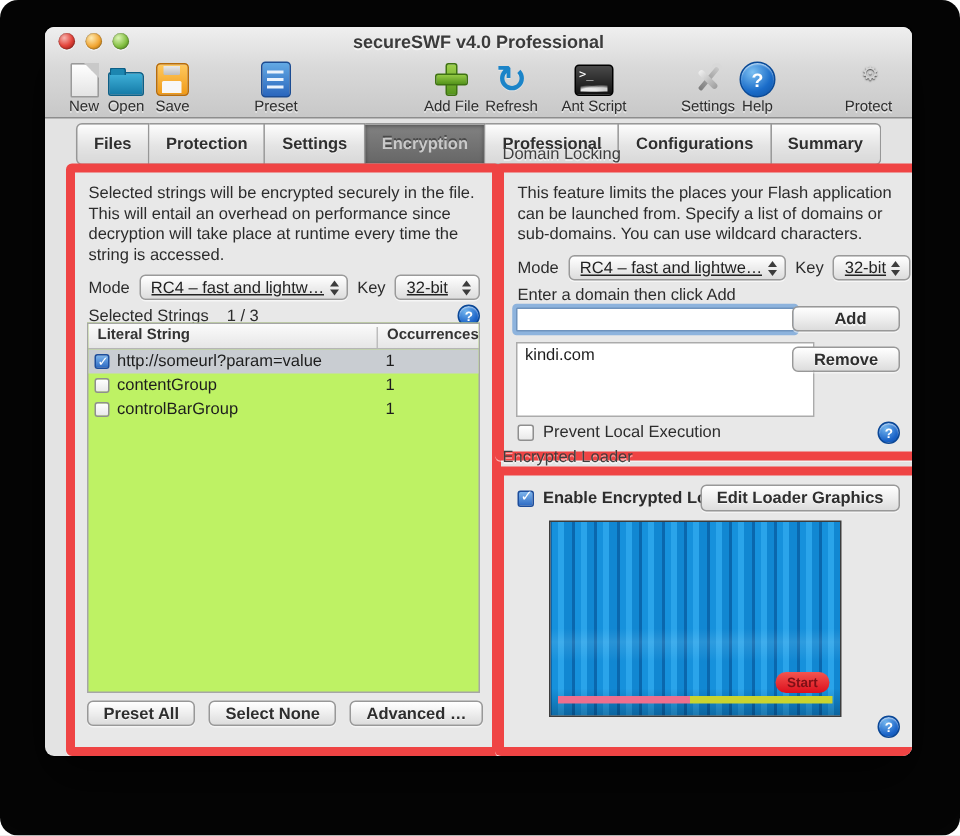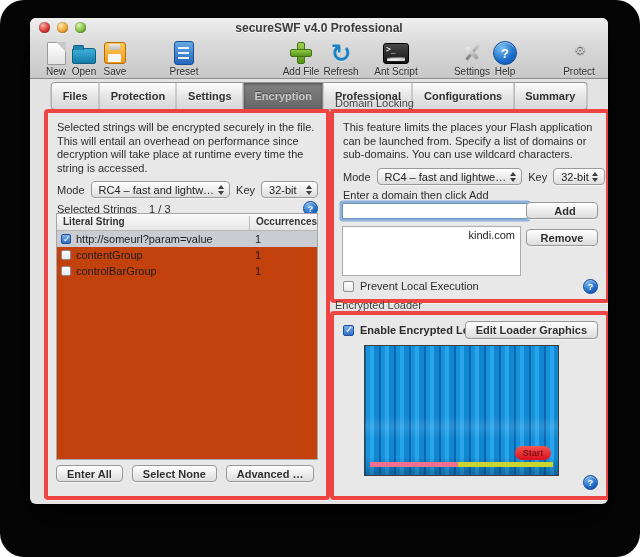--- a/index.html
+++ b/index.html
@@ -1,21 +1,21 @@
 <!DOCTYPE html>
 <html><head>
 <meta charset="utf-8">
 <style>
   html,body { margin:0; padding:0; }
   body {
     width:640px; height:557px; background:#ffffff;
     font-family:"Liberation Sans","DejaVu Sans",sans-serif;
     -webkit-font-smoothing:antialiased;
   }
-  .stage { position:relative; width:640px; height:557px; overflow:hidden;border-radius:24px; }
+  .stage { position:relative; width:640px; height:557px; overflow:hidden; }
   .frame { position:absolute; inset:0; background:#050505; border-radius:12px; }
 
   
   .window {
     position:absolute; left:30px; top:18px; width:578px; height:486px;
     background:#e3e3e3; border-radius:6px; overflow:hidden;
     box-shadow:0 0 0 1px rgba(0,0,0,.6), 0 16px 34px rgba(0,0,0,.65);
   }
   .chrome {
     position:absolute; top:0; left:0; right:0; height:60px;
@@ -77,31 +77,31 @@
     height:18px; line-height:18px; padding:4px 11px; font-size:11px; font-weight:bold; color:#2f2f2f;
     background:linear-gradient(#fdfdfd,#e4e4e4 55%,#d8d8d8); border:1px solid #979797; border-left-width:0;
     text-shadow:0 1px 0 rgba(255,255,255,.6); cursor:default; white-space:nowrap;
   }
   .tab:first-child { border-left-width:1px; border-radius:4px 0 0 4px; }
   .tab:last-child { border-radius:0 4px 4px 0; }
   .tab.selected { background:linear-gradient(#828282,#666666); color:#c9c9c9; text-shadow:0 -1px 0 rgba(0,0,0,.4); box-shadow:inset 0 1px 3px rgba(0,0,0,.4); }
 
   
   .grouptitle { position:absolute; font-size:11px; color:#3e3e3e; text-shadow:0 1px 0 rgba(255,255,255,.55); }
-  .groupbox { position:absolute; border:4px solid #ef4444; border-radius:4px; background:rgba(240,240,240,.35); box-shadow:0 1px 0 rgba(255,255,255,.55); }
+  .groupbox { position:absolute; border:6px solid #ef4444; border-radius:4px; background:rgba(240,240,240,.35); box-shadow:0 1px 0 rgba(255,255,255,.55); }
 
   .desc { position:absolute; left:9px; top:8px; font-size:11px; line-height:13.5px; color:#2c2c2c; }
 
   .formrow { position:absolute; display:flex; align-items:center; gap:6px; font-size:11px; color:#2c2c2c; }
   .popup {
     height:17px; background:linear-gradient(#ffffff,#ececec 55%,#dddddd); border:1px solid #9a9a9a; border-radius:4px;
     display:flex; align-items:center; font-size:11px; color:#222; padding-left:7px; box-sizing:border-box; cursor:default;
     box-shadow:0 1px 0 rgba(255,255,255,.6);
   }
-  .popup .ptext { flex:1; white-space:nowrap; overflow:hidden; }
+  .popup .ptext { flex:1; white-space:nowrap; overflow:hidden;text-decoration:underline; }
   .popup .arrows { width:13px; display:flex; flex-direction:column; align-items:center; gap:2px; padding-right:2px; }
   .popup .arrows i { width:0; height:0; border-left:3.5px solid transparent; border-right:3.5px solid transparent; }
   .popup .arrows i.up { border-bottom:4px solid #3c3c3c; }
   .popup .arrows i.dn { border-top:4px solid #3c3c3c; }
 
   .helpdot { width:13px; height:13px; border-radius:50%; background:radial-gradient(circle at 35% 28%, #74b6ee, #1a63c8 65%, #0c4aa0); border:1px solid #0bале;
     border:1px solid #0b4796; color:#fff; font-size:9px; font-weight:bold; display:flex; align-items:center; justify-content:center; box-shadow:inset 0 1px 1px rgba(255,255,255,.55); cursor:default; }
 
   
   .cb { width:11px; height:11px; border:1px solid #8f8f8f; border-radius:2px; background:linear-gradient(#ffffff,#e9e9e9); box-sizing:border-box; position:relative; flex:0 0 auto; }
@@ -111,39 +111,39 @@
   .cb.on .tick { display:block; }
 
   
   .btn {
     height:17px; background:linear-gradient(#ffffff,#eeeeee 50%,#dcdcdc); border:1px solid #989898; border-radius:4px;
     font-size:11px; font-weight:bold; color:#2e2e2e; display:flex; align-items:center; justify-content:center;
     padding:0 10px; box-sizing:border-box; text-shadow:0 1px 0 rgba(255,255,255,.7); box-shadow:0 1px 0 rgba(255,255,255,.5); cursor:default; white-space:nowrap;
   }
 
   
-  .strtable { position:absolute; left:8px; top:100px; width:262px; height:247px; background:#c2410c; border:1px solid #a6a6a6; box-sizing:border-box; }
+  .strtable { position:absolute; left:8px; top:100px; width:262px; height:247px; background:#bef264; border:1px solid #a6a6a6; box-sizing:border-box; }
   .strhead { height:16px; background:linear-gradient(#fbfbfb,#e6e6e6); border-bottom:1px solid #b5b5b5; position:relative; font-size:10px; font-weight:bold; color:#333; }
   .strhead .c1 { position:absolute; left:6px; top:2px; }
   .strhead .c2 { position:absolute; left:192px; top:2px; padding-left:6px; border-left:1px solid #bdbdbd; height:14px; right:0; }
   .strrow { height:16px; display:flex; align-items:center; padding-left:4px; position:relative; font-size:11px; color:#1d1d1d; }
   .strrow.selected { background:#c9cdd2; }
   .strrow .cb { width:10px; height:10px; margin-right:5px; }
   .strrow .cb.on .tick { font-size:9px; top:-2px; }
   .strrow .occ { position:absolute; left:198px; }
 
   .btnrow { position:absolute; left:8px; top:352px; display:flex; gap:9px; }
 
   
   .dominput {
     position:absolute; left:8px; top:90px; width:186px; height:16px; box-sizing:border-box;
     border:1px solid #6f93bd; background:#fff; outline:none; font-size:11px; padding:0 4px;
     box-shadow:0 0 0 2.5px rgba(118,165,217,.8); border-radius:1px;
   }
-  .domlist { position:absolute; left:8px; top:113px; width:179px; height:50px; background:#fff; border:1px solid #ababab; box-sizing:border-box; font-size:11px; color:#1d1d1d;text-align:right; }
+  .domlist { position:absolute; left:8px; top:113px; width:199px; height:50px; background:#fff; border:1px solid #ababab; box-sizing:border-box; font-size:11px; color:#1d1d1d; }
   .domlist .item { padding:2px 5px; }
   .sidebtn { position:absolute; right:8px; width:72px; }
 
   .cbrow { position:absolute; display:flex; align-items:center; gap:6px; font-size:11px; color:#2c2c2c; }
 
   
   .loaderpreview {
     position:absolute; left:30px; top:30px; width:193px; height:129px;
     border:1px solid #3c3c3c;
     background:
@@ -307,21 +307,21 @@
           <span class="occ">1</span>
         </div>
         <div class="strrow">
           <span class="cb"></span>
           <span>controlBarGroup</span>
           <span class="occ">1</span>
         </div>
       </div>
 
       <div class="btnrow">
-        <div class="btn">Enter All</div>
+        <div class="btn">Preset All</div>
         <div class="btn">Select None</div>
         <div class="btn">Advanced …</div>
       </div>
     </div>
 
     <div class="grouptitle" style="left:305px; top:79px;">Domain Locking</div>
     <div class="groupbox" style="left:300px; top:91px; width:272px; height:186px;">
       <div class="desc" style="width:254px;">This feature limits the places your Flash application can be launched from. Specify a list of domains or sub-domains. You can use wildcard characters.</div>
 
       <div class="formrow" style="left:9px; top:55px; right:8px;">

